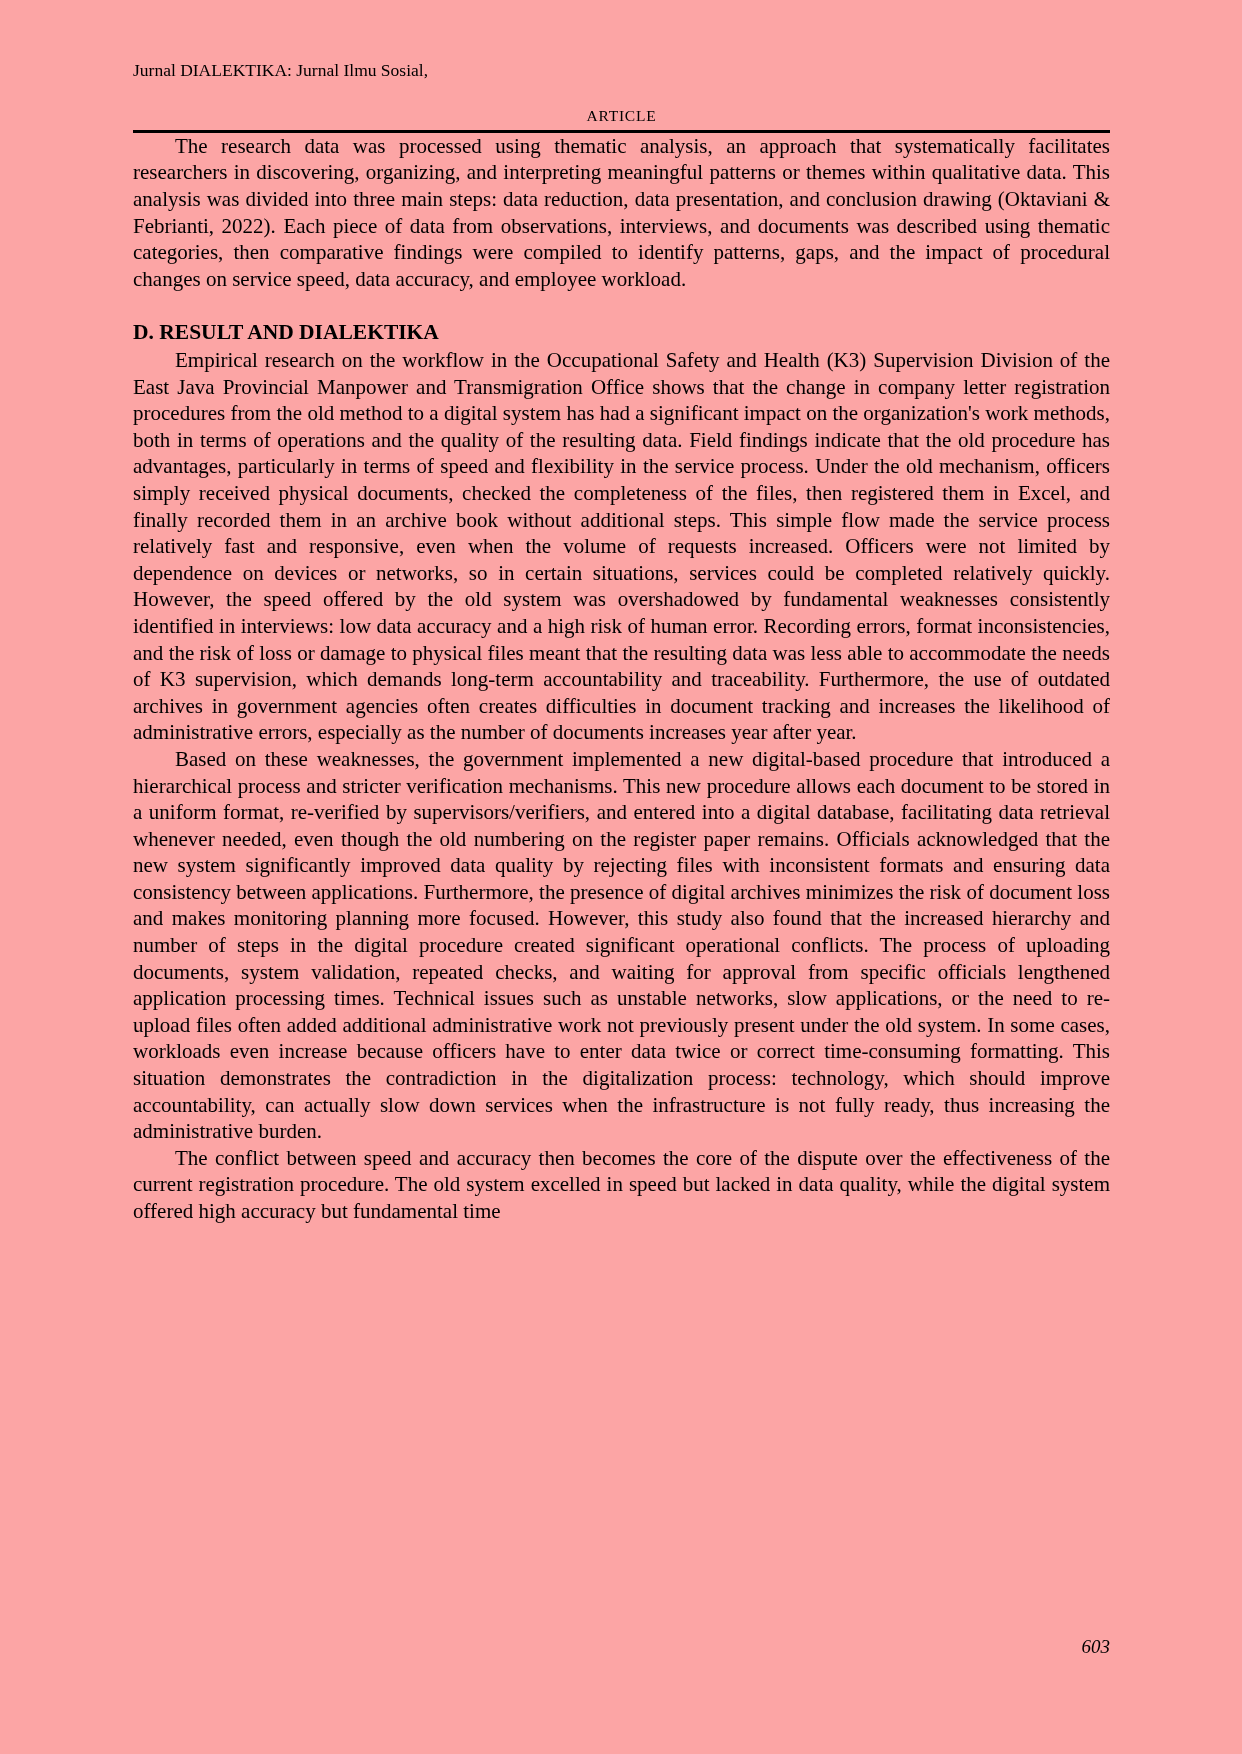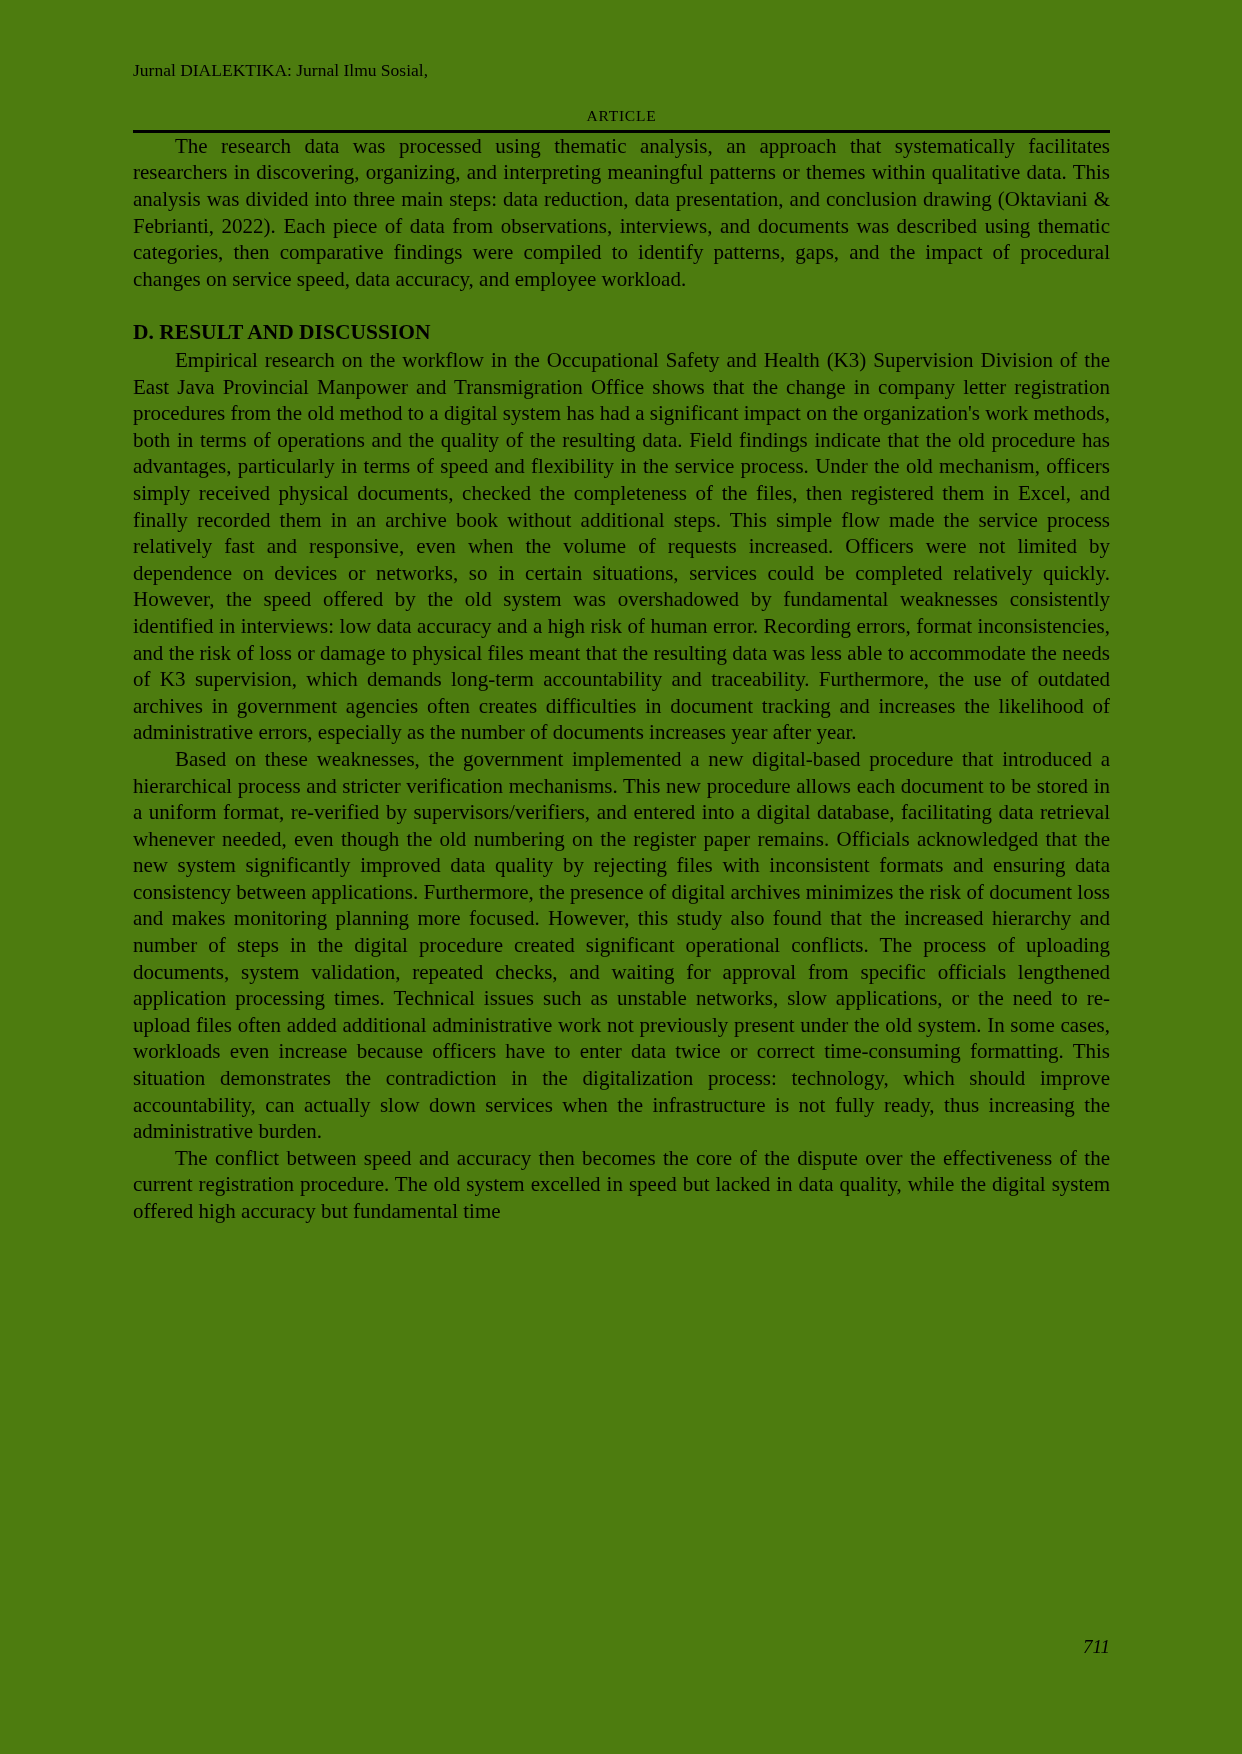--- a/index.html
+++ b/index.html
@@ -4,21 +4,21 @@
 <style>
   html, body {
     margin: 0;
     padding: 0;
     background: #ffffff;
   }
   .page {
     position: relative;
     width: 1242px;
     height: 1754px;
-    background: #4d7c0f;
+    background: #fca5a5;
     color: #000000;
     font-family: "Liberation Serif", serif;
     box-sizing: border-box;
     padding: 58px 132px 0 133px;
     overflow: hidden;
   }
   .journal-header {
     font-size: 17.5px;
     line-height: 1.42;
     text-align: left;
@@ -69,22 +69,22 @@
     <div>Jurnal DIALEKTIKA: Jurnal Ilmu Sosial,</div>
   </div>
 
   <div class="article-label">ARTICLE</div>
 
   <hr class="header-rule">
 
   <div class="body-text">
     <p>The research data was processed using thematic analysis, an approach that systematically facilitates researchers in discovering, organizing, and interpreting meaningful patterns or themes within qualitative data. This analysis was divided into three main steps: data reduction, data presentation, and conclusion drawing (Oktaviani &amp; Febrianti, 2022). Each piece of data from observations, interviews, and documents was described using thematic categories, then comparative findings were compiled to identify patterns, gaps, and the impact of procedural changes on service speed, data accuracy, and employee workload.</p>
 
-    <h2 class="section-heading">D. RESULT AND DISCUSSION</h2>
+    <h2 class="section-heading">D. RESULT AND DIALEKTIKA</h2>
 
     <p>Empirical research on the workflow in the Occupational Safety and Health (K3) Supervision Division of the East Java Provincial Manpower and Transmigration Office shows that the change in company letter registration procedures from the old method to a digital system has had a significant impact on the organization's work methods, both in terms of operations and the quality of the resulting data. Field findings indicate that the old procedure has advantages, particularly in terms of speed and flexibility in the service process. Under the old mechanism, officers simply received physical documents, checked the completeness of the files, then registered them in Excel, and finally recorded them in an archive book without additional steps. This simple flow made the service process relatively fast and responsive, even when the volume of requests increased. Officers were not limited by dependence on devices or networks, so in certain situations, services could be completed relatively quickly. However, the speed offered by the old system was overshadowed by fundamental weaknesses consistently identified in interviews: low data accuracy and a high risk of human error. Recording errors, format inconsistencies, and the risk of loss or damage to physical files meant that the resulting data was less able to accommodate the needs of K3 supervision, which demands long-term accountability and traceability. Furthermore, the use of outdated archives in government agencies often creates difficulties in document tracking and increases the likelihood of administrative errors, especially as the number of documents increases year after year.</p>
     <p>Based on these weaknesses, the government implemented a new digital-based procedure that introduced a hierarchical process and stricter verification mechanisms. This new procedure allows each document to be stored in a uniform format, re-verified by supervisors/verifiers, and entered into a digital database, facilitating data retrieval whenever needed, even though the old numbering on the register paper remains. Officials acknowledged that the new system significantly improved data quality by rejecting files with inconsistent formats and ensuring data consistency between applications. Furthermore, the presence of digital archives minimizes the risk of document loss and makes monitoring planning more focused. However, this study also found that the increased hierarchy and number of steps in the digital procedure created significant operational conflicts. The process of uploading documents, system validation, repeated checks, and waiting for approval from specific officials lengthened application processing times. Technical issues such as unstable networks, slow applications, or the need to re-upload files often added additional administrative work not previously present under the old system. In some cases, workloads even increase because officers have to enter data twice or correct time-consuming formatting. This situation demonstrates the contradiction in the digitalization process: technology, which should improve accountability, can actually slow down services when the infrastructure is not fully ready, thus increasing the administrative burden.</p>
     <p>The conflict between speed and accuracy then becomes the core of the dispute over the effectiveness of the current registration procedure. The old system excelled in speed but lacked in data quality, while the digital system offered high accuracy but fundamental time</p>
   </div>
 
-  <div class="page-number">711</div>
+  <div class="page-number">603</div>
 
 </div>
 
 </body></html>

